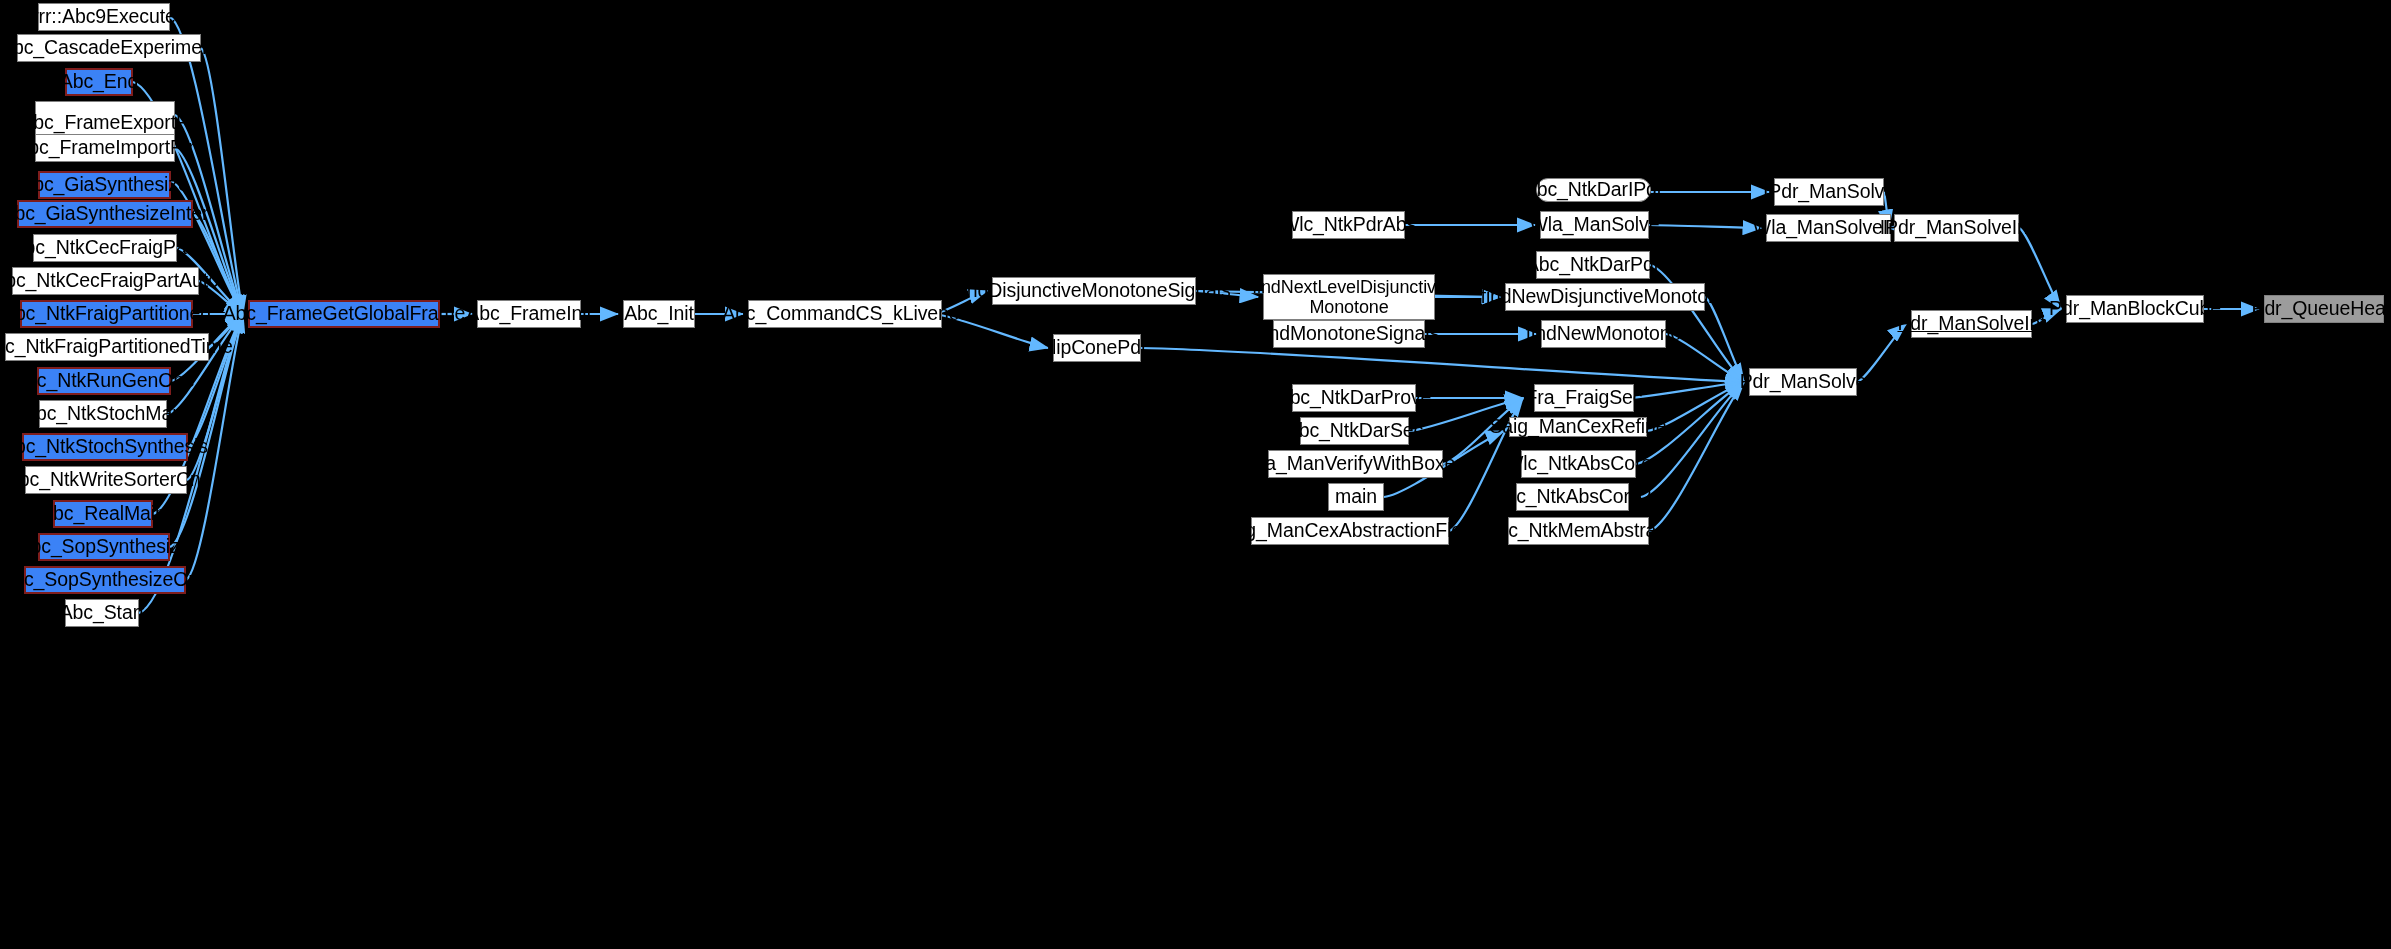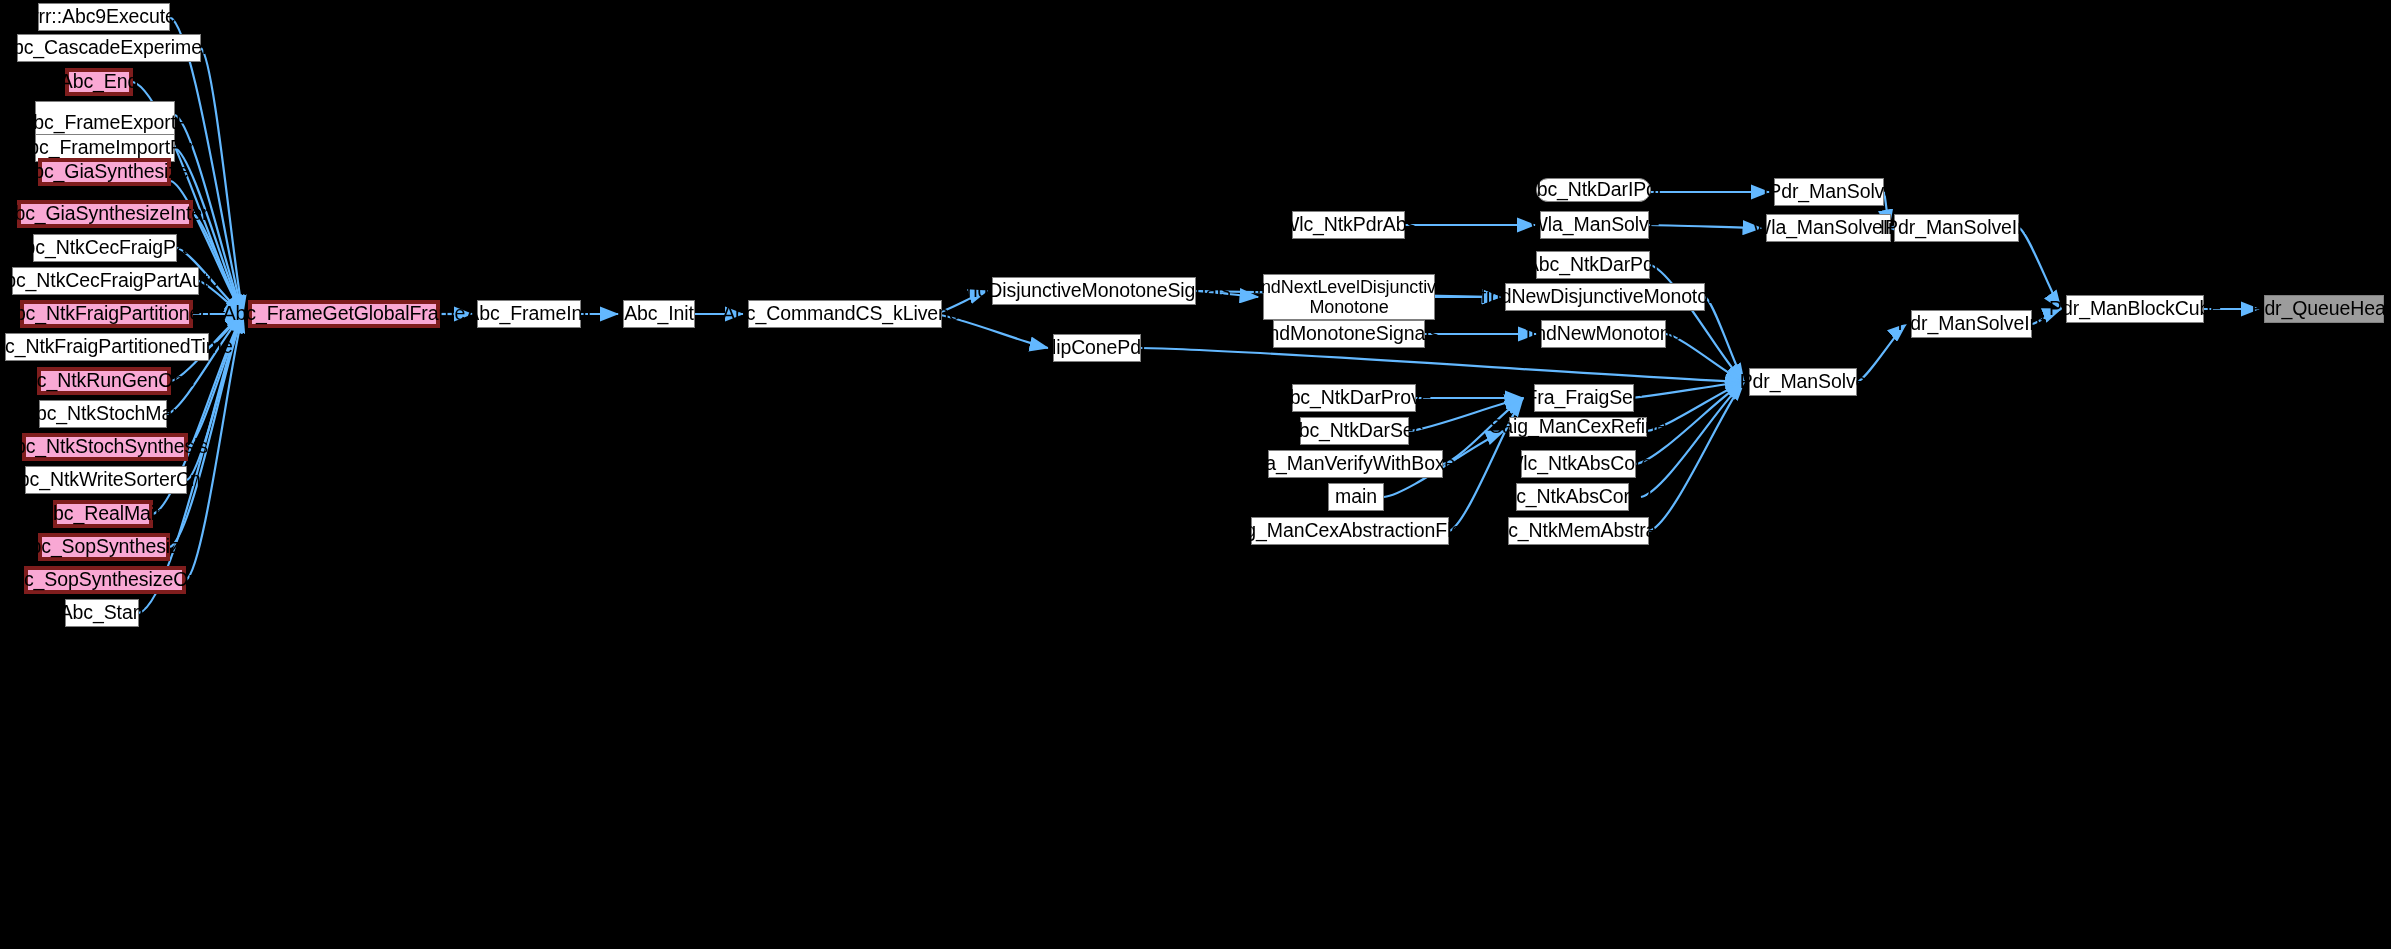--- a/index.html
+++ b/index.html
@@ -23,22 +23,22 @@
     font-size:19.5px;
     line-height:1.12;
     color:#000000;
     background:#ffffff;
     border:1.5px solid #808080;
     white-space:pre-line;
     letter-spacing:-0.1px;
     padding:0 5px;
   }
   .node.red{
-    background:#f9a8d4;
-    border:4px solid #7f1d1d;
+    background:#3b82f6;
+    border:2px solid #7f1d1d;
   }
   .node.current{
     background:#9c9c9c;
     border:1.5px solid #808080;
   }
 </style>
 </head>
 <body>
 
 <div id="canvas" style="width: 2391px; height: 949px; background: rgb(0, 0, 0);">
@@ -101,21 +101,21 @@
         <path d="M1641,497 C1665.233611111111,492.4 1721.34,400.4 1744,382" fill="none" stroke="#63b8ff" stroke-width="2.2" marker-end="url(#ah)"></path>
         <path d="M1649,531 C1673.3252777777777,525.04 1723.1,405.84 1744,382" fill="none" stroke="#63b8ff" stroke-width="2.2" marker-end="url(#ah)"></path>
       </g>
   </svg>
   <div id="node-layer">
       <div class="node" style="left: 38px; top: 3px; width: 132px; height: 28px;">rrr::Abc9Execute</div>
       <div class="node" style="left: 17px; top: 34px; width: 184px; height: 28px;">Abc_CascadeExperiment</div>
       <div class="node red" style="left: 65px; top: 68px; width: 68px; height: 28px;">Abc_End</div>
       <div class="node" style="left: 35px; top: 101px; width: 140px; height: 44px; padding-left: 16px;">Abc_FrameExportPtr</div>
       <div class="node" style="left: 35px; top: 134px; width: 140px; height: 28px;">Abc_FrameImportPtr</div>
-      <div class="node red" style="left: 38px; top: 158px; width: 133px; height: 28px;">Abc_GiaSynthesize</div>
+      <div class="node red" style="left: 38px; top: 171px; width: 133px; height: 28px;">Abc_GiaSynthesize</div>
       <div class="node red" style="left: 17px; top: 200px; width: 176px; height: 28px;">Abc_GiaSynthesizeInter</div>
       <div class="node" style="left: 33px; top: 234px; width: 144px; height: 28px;">Abc_NtkCecFraigPart</div>
       <div class="node" style="left: 12px; top: 267px; width: 187px; height: 28px;">Abc_NtkCecFraigPartAuto</div>
       <div class="node red" style="left: 20px; top: 300px; width: 173px; height: 28px;">Abc_NtkFraigPartitioned</div>
       <div class="node" style="left: 5px; top: 333px; width: 204px; height: 28px;">Abc_NtkFraigPartitionedTime</div>
       <div class="node red" style="left: 37px; top: 367px; width: 134px; height: 28px;">Abc_NtkRunGenOne</div>
       <div class="node" style="left: 39px; top: 400px; width: 128px; height: 28px;">Abc_NtkStochMap</div>
       <div class="node red" style="left: 22px; top: 433px; width: 166px; height: 28px;">Abc_NtkStochSynthesis</div>
       <div class="node" style="left: 25px; top: 466px; width: 162px; height: 28px;">Abc_NtkWriteSorterCnf</div>
       <div class="node red" style="left: 53px; top: 500px; width: 100px; height: 28px;">Abc_RealMain</div>
@@ -134,21 +134,21 @@
       <div class="node" style="left: 1292px; top: 211px; width: 113px; height: 28px;">Wlc_NtkPdrAbs</div>
       <div class="node" style="left: 1536px; top: 178px; width: 115px; height: 24px; border-radius: 14px;">Abc_NtkDarIPdr</div>
       <div class="node" style="left: 1540px; top: 211px; width: 109px; height: 28px;">Wla_ManSolve</div>
       <div class="node" style="left: 1536px; top: 251px; width: 114px; height: 28px;">Abc_NtkDarPdr</div>
       <div class="node" style="left: 1505px; top: 283px; width: 200px; height: 28px;">findNewDisjunctiveMonotone</div>
       <div class="node" style="left: 1541px; top: 320px; width: 125px; height: 28px;">findNewMonotone</div>
       <div class="node" style="left: 1774px; top: 178px; width: 110px; height: 28px;">IPdr_ManSolve</div>
       <div class="node" style="left: 1766px; top: 214px; width: 125px; height: 28px;">Wla_ManSolveInt</div>
       <div class="node" style="left: 1894px; top: 214px; width: 125px; height: 28px;">IPdr_ManSolveInt</div>
       <div class="node" style="left: 1749px; top: 368px; width: 108px; height: 28px;">Pdr_ManSolve</div>
-      <div class="node" style="left: 1911px; top: 310px; width: 121px; height: 28px;">Pdr_ManSolveInt</div>
+      <div class="node" style="left: 1911px; top: 310px; width: 121px; height: 28px; text-decoration: underline;">Pdr_ManSolveInt</div>
       <div class="node" style="left: 2066px; top: 295px; width: 138px; height: 28px;">Pdr_ManBlockCube</div>
       <div class="node current" style="left: 2264px; top: 295px; width: 120px; height: 28px;">Pdr_QueueHead</div>
       <div class="node" style="left: 1292px; top: 384px; width: 124px; height: 28px;">Abc_NtkDarProve</div>
       <div class="node" style="left: 1300px; top: 417px; width: 109px; height: 28px;">Abc_NtkDarSec</div>
       <div class="node" style="left: 1268px; top: 450px; width: 175px; height: 28px;">Gia_ManVerifyWithBoxes</div>
       <div class="node" style="left: 1328px; top: 483px; width: 56px; height: 28px;">main</div>
       <div class="node" style="left: 1251px; top: 517px; width: 198px; height: 28px;">Saig_ManCexAbstractionFlops</div>
       <div class="node" style="left: 1528px; top: 384px; width: 100px; height: 28px; margin-left: 6px;">Fra_FraigSec</div>
       <div class="node" style="left: 1509px; top: 417px; width: 138px; height: 20px;">Saig_ManCexRefine</div>
       <div class="node" style="left: 1521px; top: 450px; width: 115px; height: 28px;">Wlc_NtkAbsCore</div>

